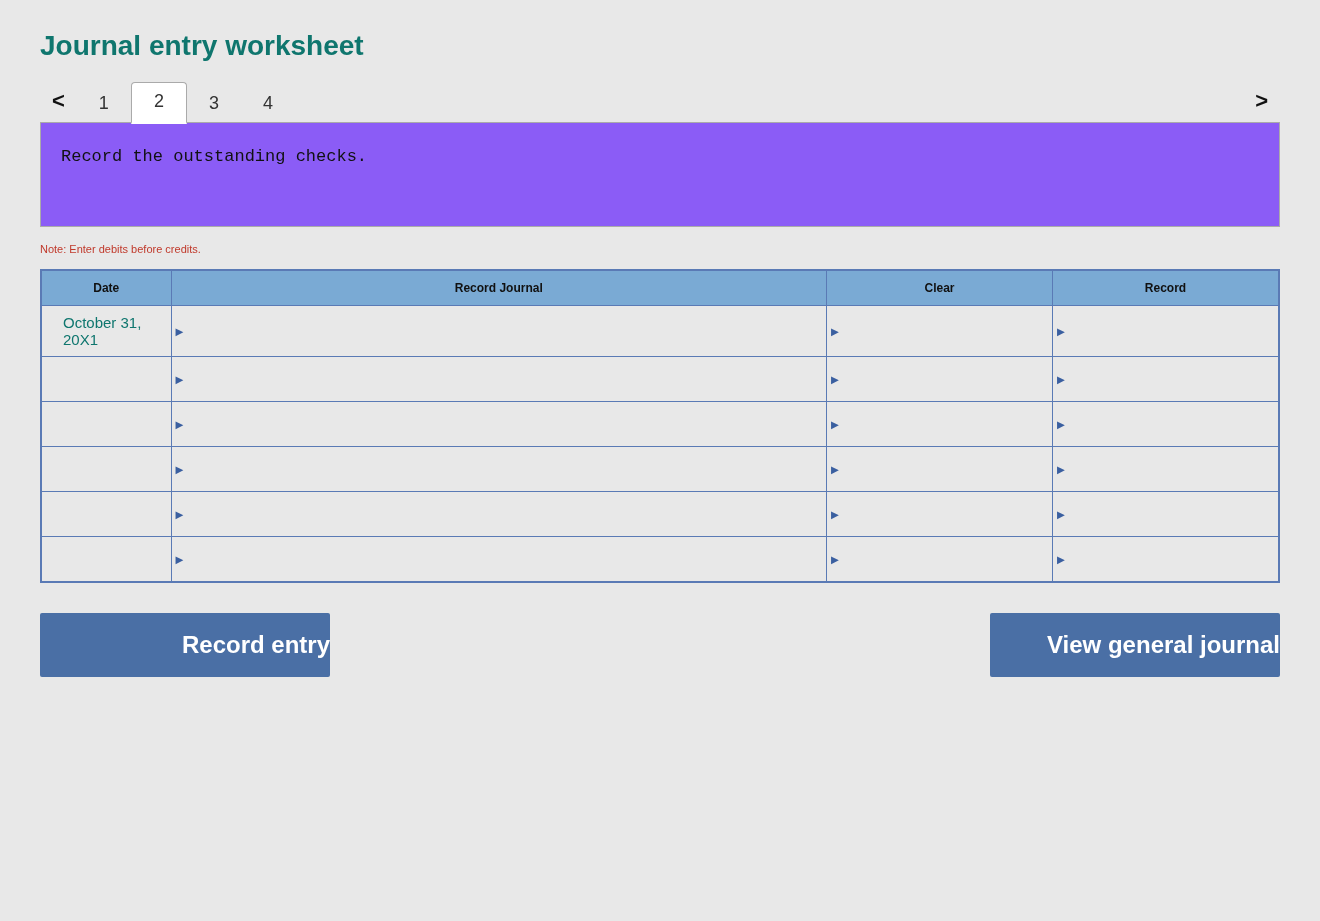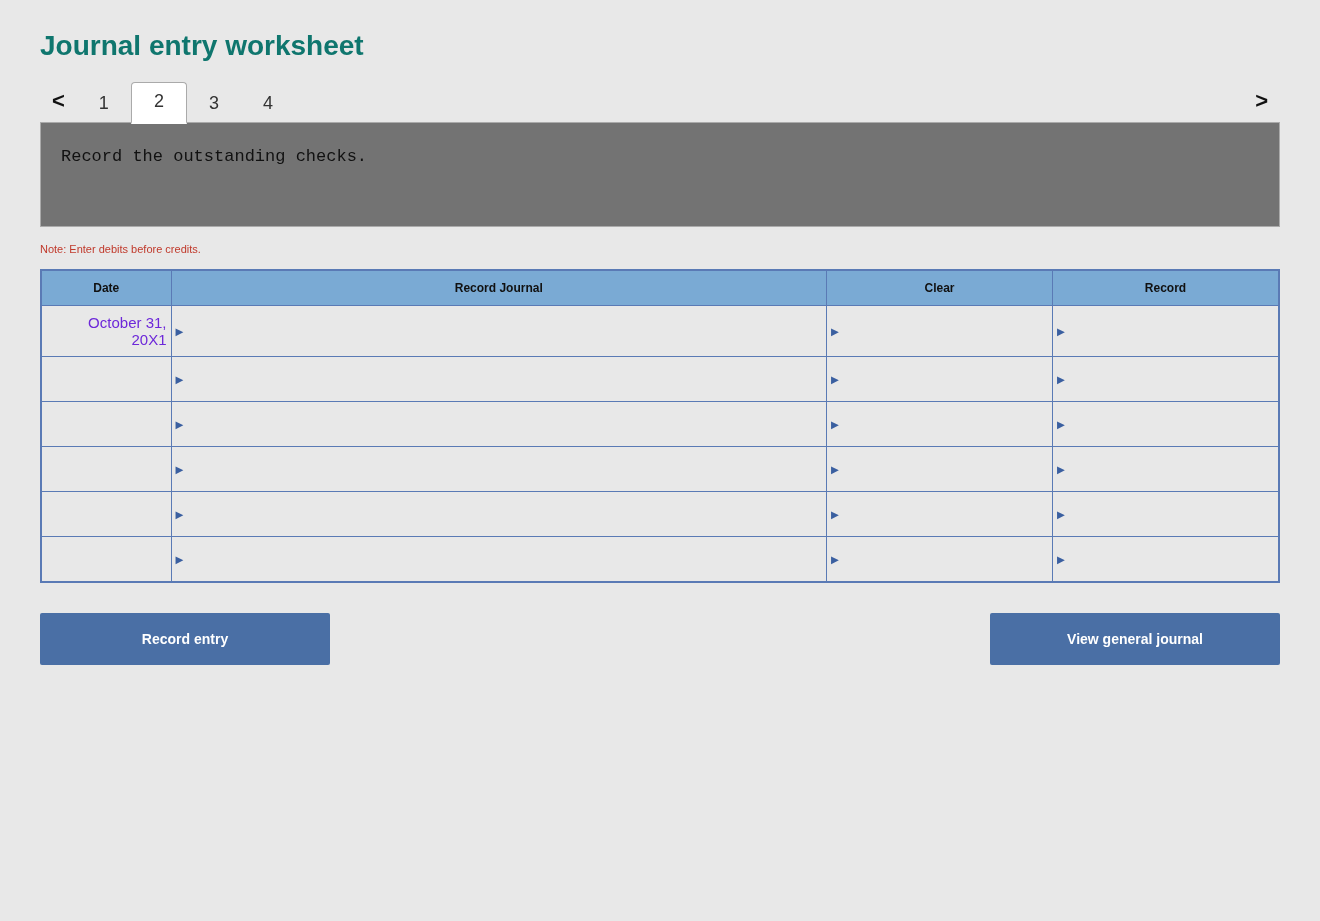--- a/index.html
+++ b/index.html
@@ -64,21 +64,21 @@
       border: 1.5px solid #aaa;
       border-bottom: 2px solid #fff;
       border-radius: 4px 4px 0 0;
       font-weight: normal;
       z-index: 2;
       margin-bottom: -2px;
       padding-bottom: 10px;
     }
 
     .tab-content-area {
-      background: #737373;
+      background: #8b5cf6;
       border: 1.5px solid #aaa;
       padding: 24px 20px 60px 20px;
       margin-bottom: 16px;
       position: relative;
       z-index: 1;
     }
 
     .instruction-text {
       font-size: 17px;
       color: #111;
@@ -108,24 +108,24 @@
       font-size: 12px;
     }
 
     .journal-table tbody tr td {
       border: 1.5px solid #5a7ab5;
       padding: 0;
       vertical-align: middle;
     }
 
     .journal-table tbody tr td.date-cell {
-      text-align: right;
+      text-align: left;
       font-size: 15px;
-      padding: 8px 4px;
-      color: #6d28d9;
+      padding: 8px 21px;
+      color: #0f766e;
       width: 130px;
     }
 
     .journal-table tbody tr td.general-journal-cell {
       width: auto;
       position: relative;
     }
 
     .journal-table tbody tr td.debit-cell,
     .journal-table tbody tr td.credit-cell {
@@ -162,27 +162,27 @@
 
     .btn-row {
       display: flex;
       gap: 0;
       align-items: center;
       margin-top: 10px;
     }
 
     .btn {
       padding: 18px 0;
-      font-size: 14px;
+      font-size: 24px;
       font-weight: bold;
       color: #fff;
       background-color: #4a6fa5;
       border: none;
       cursor: pointer;
-      text-align: center;
+      text-align: right;
       min-width: 290px;
       border-radius: 2px;
     }
 
     .btn-spacer {
       flex: 1;
     }
 
     .tab-spacer {
       flex: 1;

